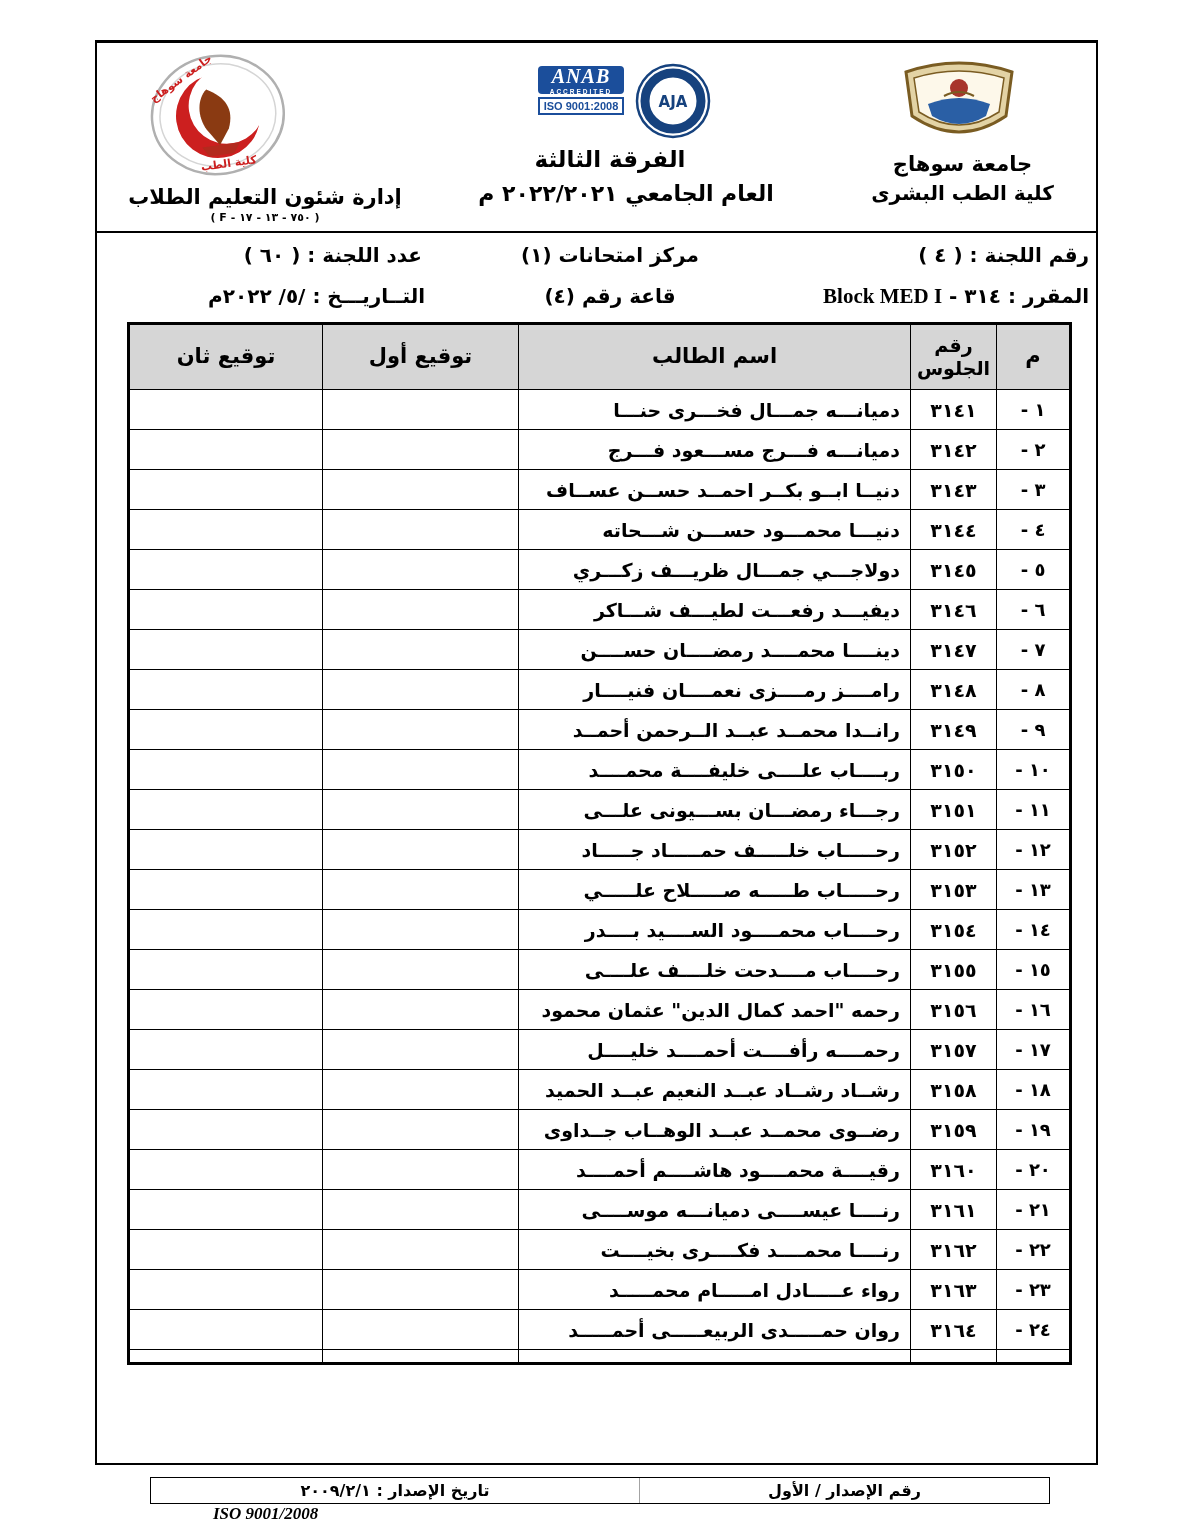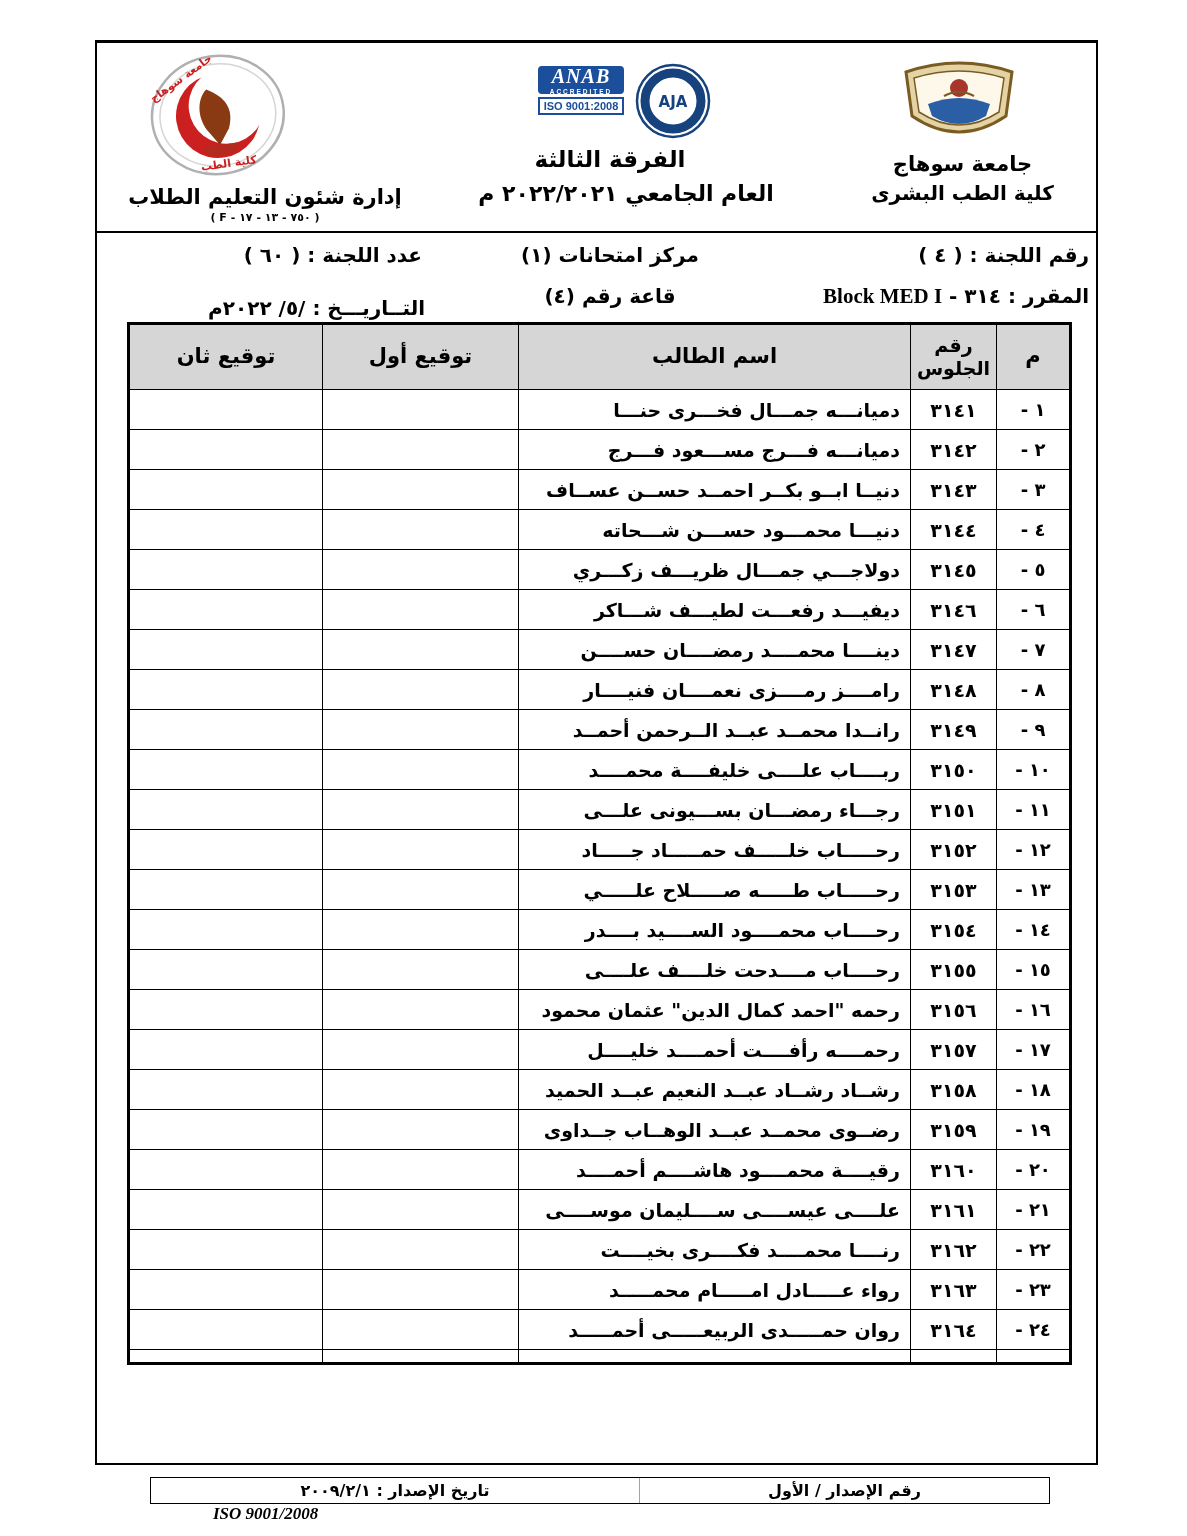--- a/index.html
+++ b/index.html
@@ -38,21 +38,21 @@
 
   .hrule { position:absolute; left:95px; top:231px; width:1003px; height:0; border-top:2px solid #000; }
 
   
   .info { position:absolute; font-size:20px; direction:rtl; white-space:nowrap;text-align:right; }
   .i-committee { right:98px;  top:243px; }
   .i-center1   { left:470px;  top:243px; width:280px; text-align:center; }
   .i-count     { right:765px; top:243px; }
   .i-course    { right:98px;  top:284px; }
   .i-center2   { left:470px;  top:284px; width:280px; text-align:center; }
-  .i-date      { right:762px; top:284px;margin-top:12px; }
+  .i-date      { right:762px; top:284px; }
   .latin { font-family:"Liberation Serif", serif; font-size:21px; font-weight:bold; }
 
   
   .roster { position:absolute; left:127px; top:322px; width:942px;
             border-collapse:collapse; direction:rtl; table-layout:fixed; }
   .roster, .roster th, .roster td { border:1px solid #000; }
   .roster { border:3px solid #000; }
   .roster th { height:66px; background:#d6d6d6; font-size:21px; line-height:1.2;
                text-align:center; vertical-align:middle; padding:2px; }
   .roster th.h-seat { font-size:19px; }
@@ -306,21 +306,21 @@
       <td class="c-serial">٢٠ -</td>
       <td class="c-seat">٣١٦٠</td>
       <td class="c-name">رقيــــة محمــــود هاشــــم أحمــــد</td>
       <td class="c-sig"></td>
       <td class="c-sig"></td>
     </tr>
 
     <tr>
       <td class="c-serial">٢١ -</td>
       <td class="c-seat">٣١٦١</td>
-      <td class="c-name">علــــى عيســــى ســــليمان موســــى</td>
+      <td class="c-name">رنــــا عيســــى دميانـــه موســــى</td>
       <td class="c-sig"></td>
       <td class="c-sig"></td>
     </tr>
 
     <tr>
       <td class="c-serial">٢٢ -</td>
       <td class="c-seat">٣١٦٢</td>
       <td class="c-name">رنــــا محمــــد فكــــرى بخيــــت</td>
       <td class="c-sig"></td>
       <td class="c-sig"></td>

